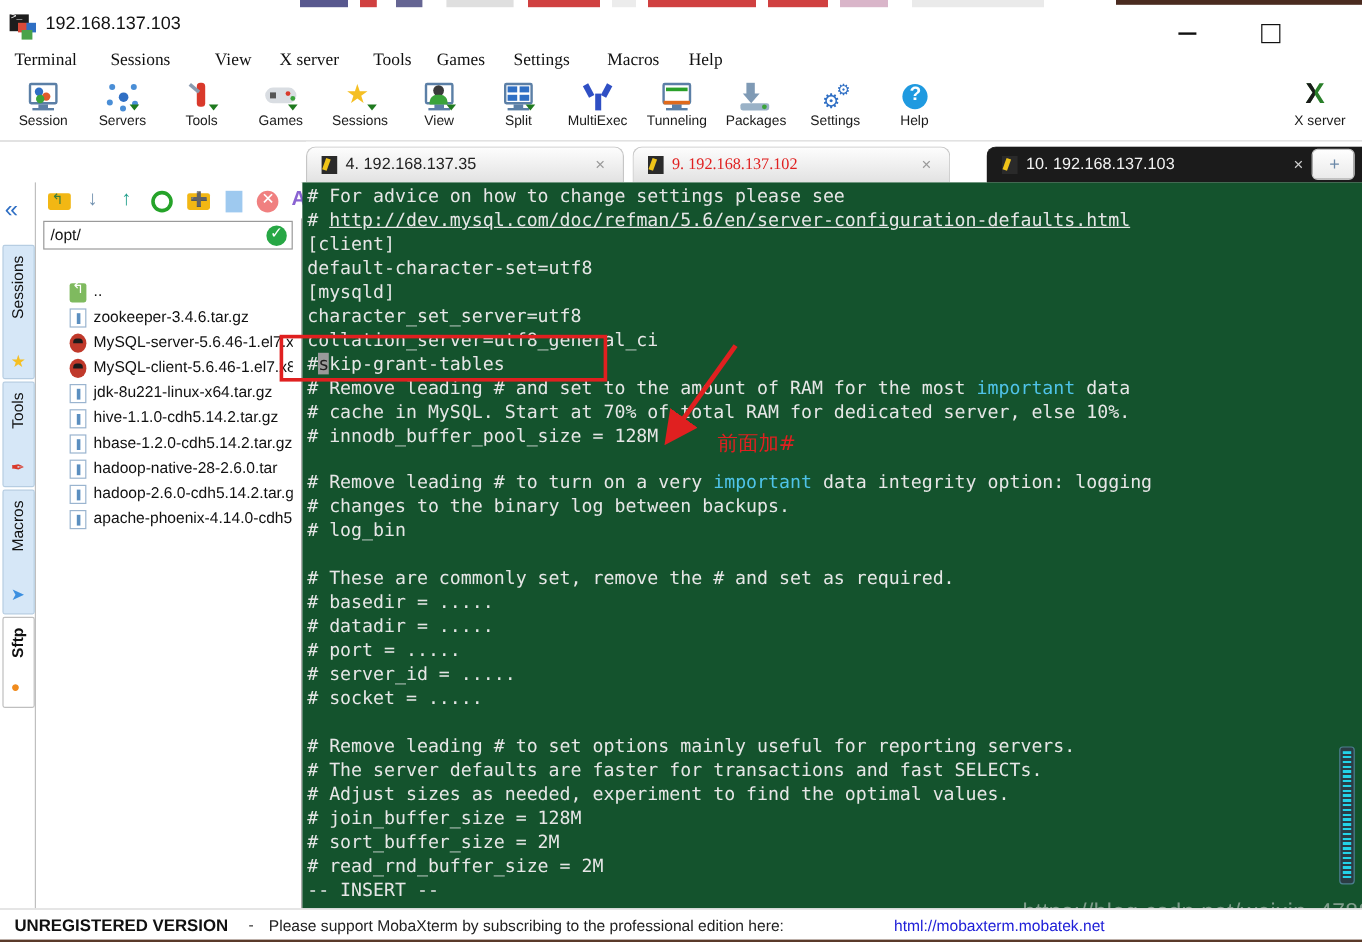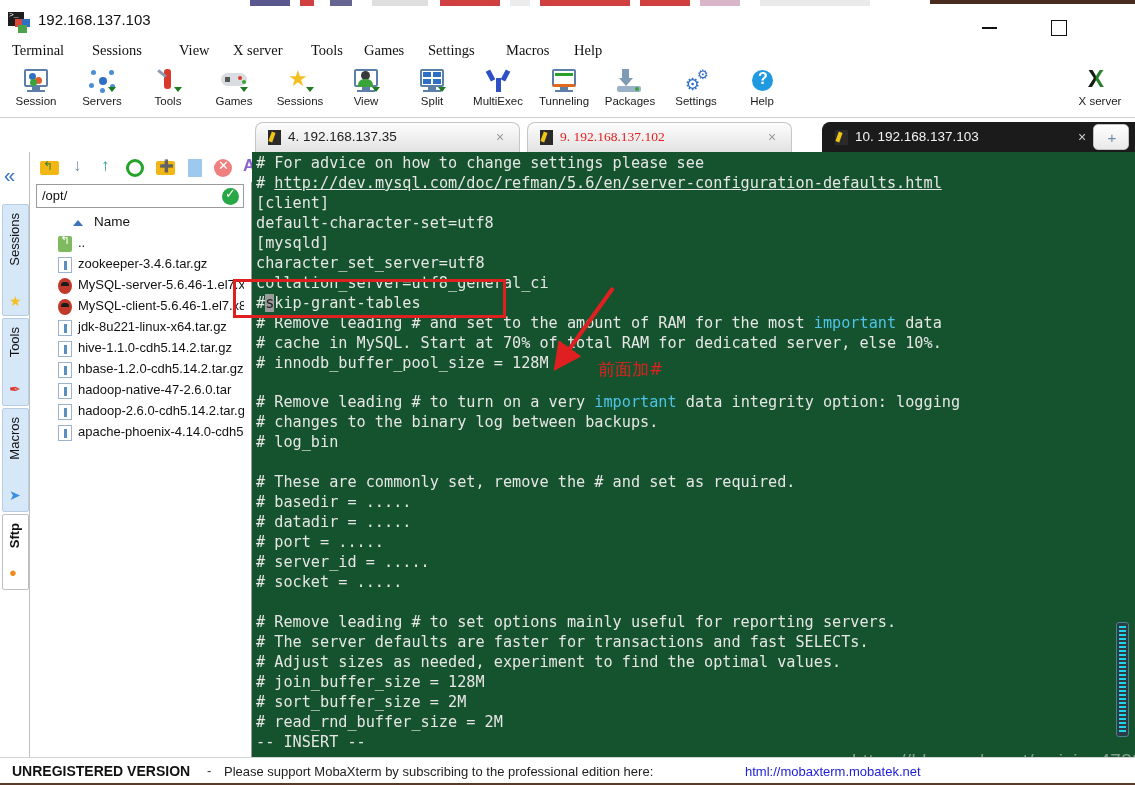--- a/index.html
+++ b/index.html
@@ -363,24 +363,20 @@
       <span class="fpi" style="left: 210px;">
         <span style="position:absolute;left:3px;top:-2px;font-size:17px;font-weight:bold;color:#8a63d2;">A</span>
       </span>
     </div>
 
   <div id="fp-path">
     <span class="ptext">/opt/</span>
     <span class="ok"></span>
   </div>
 
-  <div id="fp-header">
-    <span class="sortarrow"></span>
-    <span class="hname">Name</span>
-  </div>
 
   <div id="fp-list">
       <div class="frow">
         <span class="ficon ic-up"></span>
         <span class="fname">..</span>
       </div>
       <div class="frow">
         <span class="ficon ic-gz"></span>
         <span class="fname">zookeeper-3.4.6.tar.gz</span>
       </div>
@@ -399,21 +395,21 @@
       <div class="frow">
         <span class="ficon ic-gz"></span>
         <span class="fname">hive-1.1.0-cdh5.14.2.tar.gz</span>
       </div>
       <div class="frow">
         <span class="ficon ic-gz"></span>
         <span class="fname">hbase-1.2.0-cdh5.14.2.tar.gz</span>
       </div>
       <div class="frow">
         <span class="ficon ic-gz"></span>
-        <span class="fname">hadoop-native-47-2.6.0.tar</span>
+        <span class="fname">hadoop-native-28-2.6.0.tar</span>
       </div>
       <div class="frow">
         <span class="ficon ic-gz"></span>
         <span class="fname">hadoop-2.6.0-cdh5.14.2.tar.g</span>
       </div>
       <div class="frow">
         <span class="ficon ic-gz"></span>
         <span class="fname">apache-phoenix-4.14.0-cdh5.</span>
       </div>
     </div>

